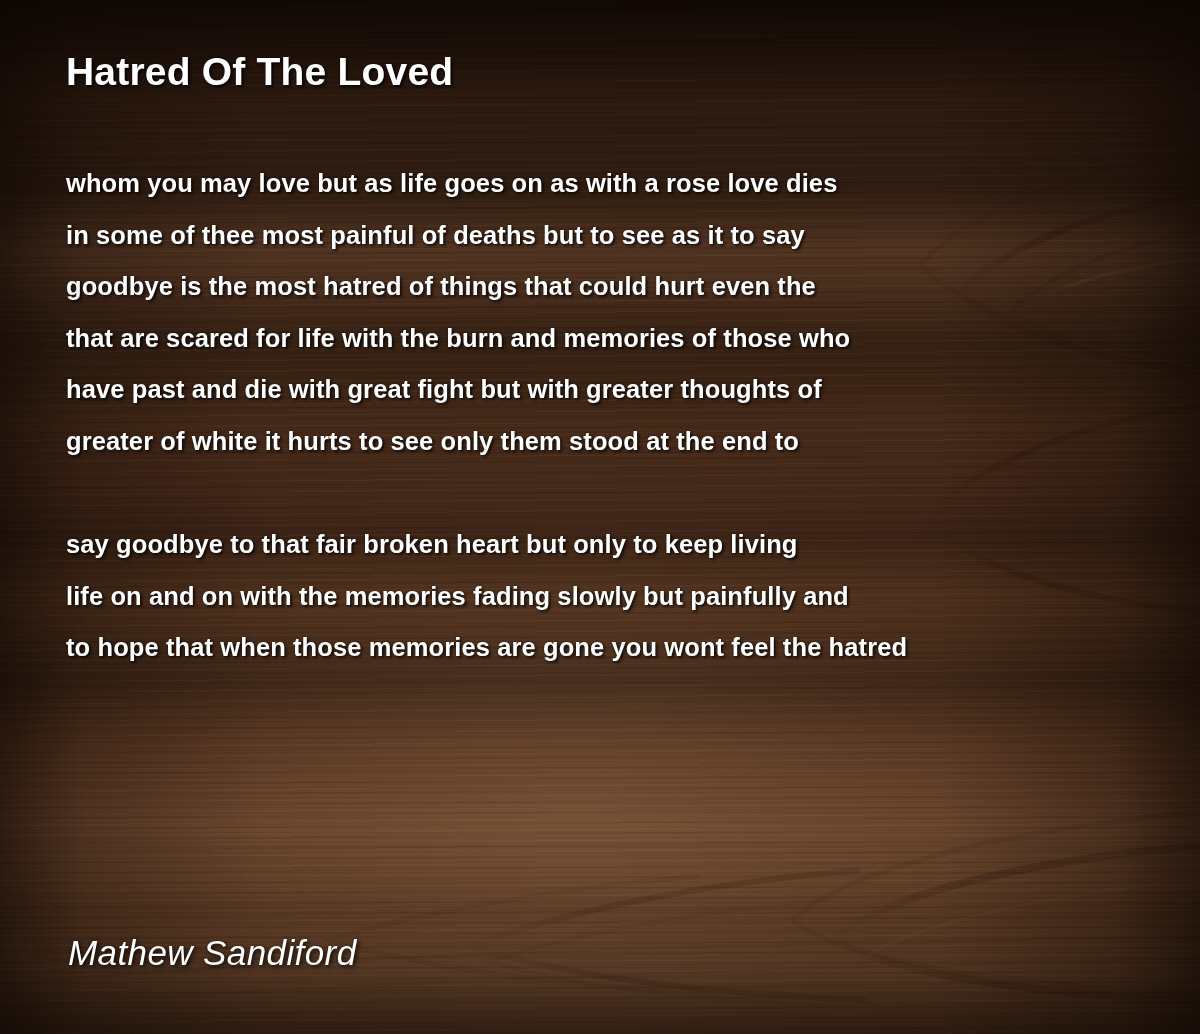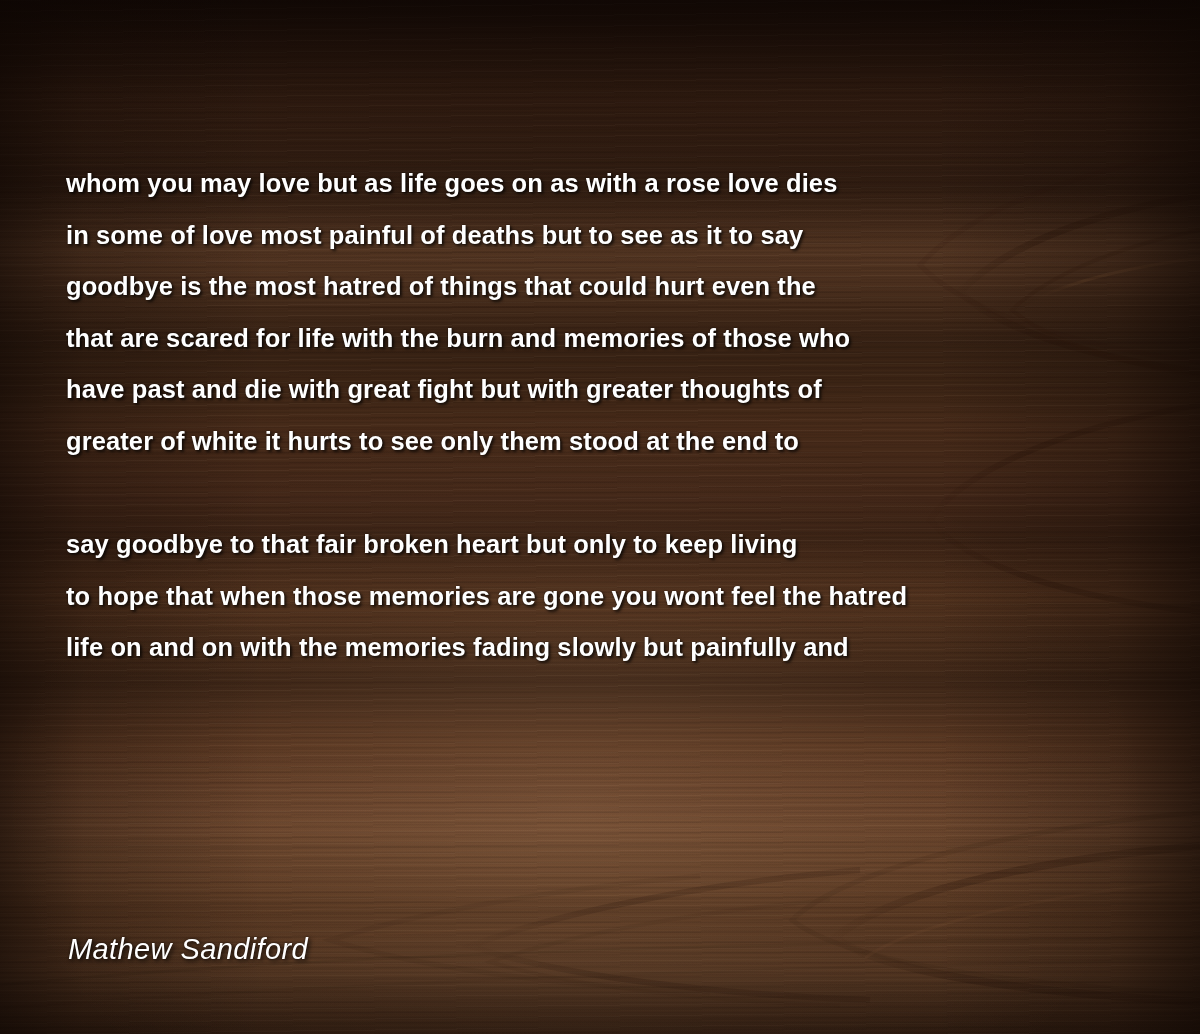--- a/index.html
+++ b/index.html
@@ -180,21 +180,21 @@
     line-height: 51.5px;
     letter-spacing: 0.1px;
     white-space: nowrap;
     text-shadow: 2px 2px 3px rgba(0,0,0,0.7), 0 0 2px rgba(0,0,0,0.55);
   }
 
   .poem-author {
     position: absolute;
     left: 68px;
     top: 933px;
-    font-size: 29px;
+    font-size: 35px;
     font-style: italic;
     font-weight: normal;
     color: #ffffff;
     letter-spacing: 0.4px;
     text-shadow: 2px 2px 4px rgba(0,0,0,0.75), 0 0 2px rgba(0,0,0,0.55);
     white-space: nowrap;
   }
 </style>
 </head>
 <body>
@@ -244,38 +244,39 @@
       <rect x="0" y="845" width="1200" height="2" fill="#1d0e06" opacity="0.18"></rect>
     </svg>
   </div>
 
   <div class="grain-fine"></div>
   <div class="grain-fine2"></div>
   <div class="vignette"></div>
 
   <div class="content">
 
+    <div class="poem-title">Hatred Of The Loved</div>
 
     <div class="poem-body">
 
       <div class="stanza">
         <div class="poem-line">whom you may love but as life goes on as with a rose love dies</div>
-        <div class="poem-line">in some of love most painful of deaths but to see as it to say</div>
+        <div class="poem-line">in some of thee most painful of deaths but to see as it to say</div>
         <div class="poem-line">goodbye is the most hatred of things that could hurt even the</div>
         <div class="poem-line">that are scared for life with the burn and memories of those who</div>
         <div class="poem-line">have past and die with great fight but with greater thoughts of</div>
         <div class="poem-line">greater of white it hurts to see only them stood at the end to</div>
       </div>
 
       <div class="stanza-gap"></div>
 
       <div class="stanza">
         <div class="poem-line">say goodbye to that fair broken heart but only to keep living</div>
+        <div class="poem-line">life on and on with the memories fading slowly but painfully and</div>
         <div class="poem-line">to hope that when those memories are gone you wont feel the hatred</div>
-        <div class="poem-line">life on and on with the memories fading slowly but painfully and</div>
       </div>
 
     </div>
 
     <div class="poem-author">Mathew Sandiford</div>
 
   </div>
 </div>
 
 </body></html>

